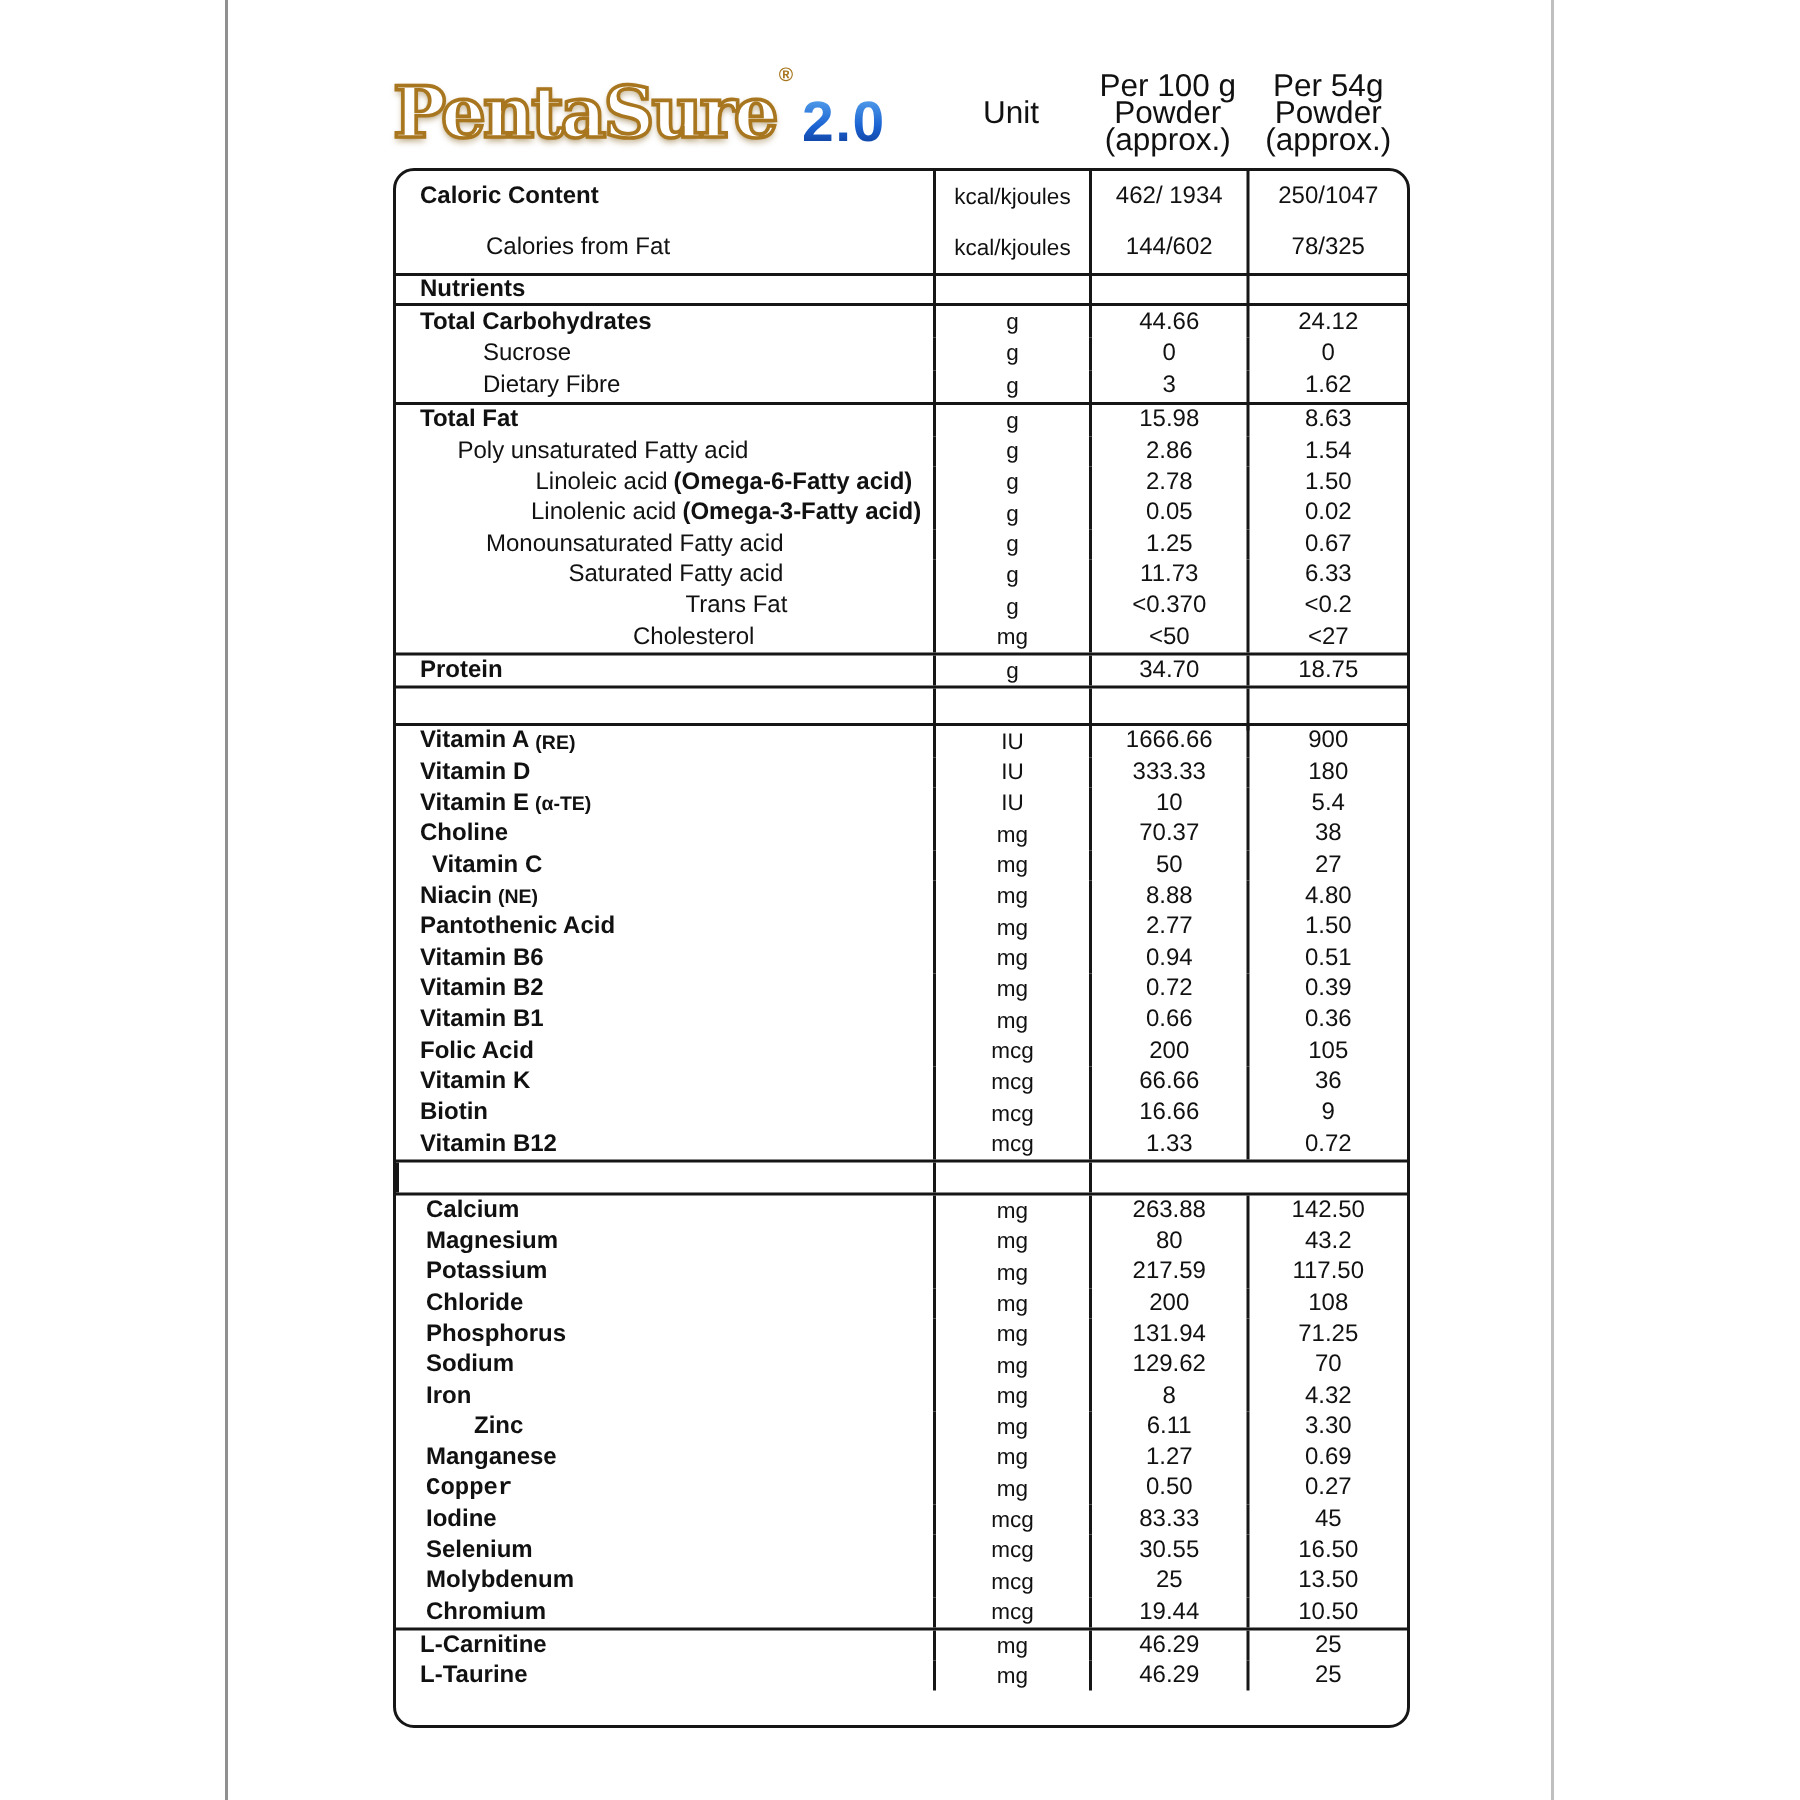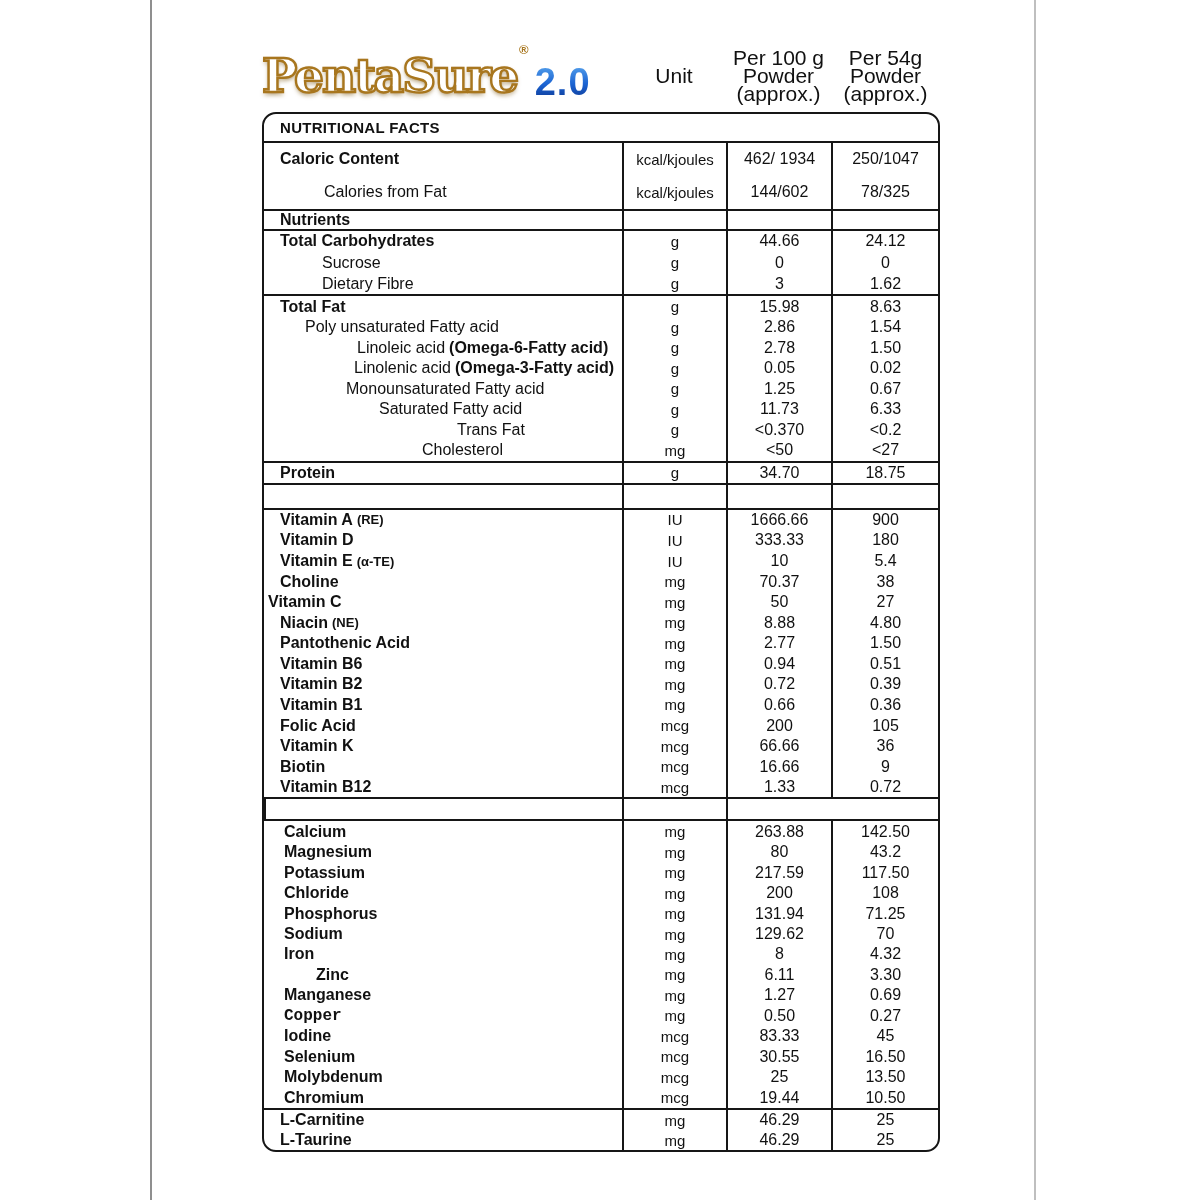--- a/index.html
+++ b/index.html
@@ -92,23 +92,20 @@
   <div class="col-head unit">Unit</div>
   <div class="col-head per100">Per 100 g
 Powder
 (approx.)</div>
   <div class="col-head per54">Per 54g
 Powder
 (approx.)</div>
 </div>
 
 <div class="ntable" id="ntable">
-    <div class="sec" data-sec="title">
-      <div class="title-label">NUTRITIONAL FACTS</div>
-    </div>
     <div class="sec" data-sec="caloric">
       <div class="trow">
         <div class="c-label bold" style="padding-left: 16px;">
           <span>Caloric Content</span>
         </div>
         <div class="c-unit">kcal/kjoules</div>
         <div class="c-val">462/ 1934</div>
         <div class="c-val">250/1047</div>
       </div>
       <div class="trow">
@@ -185,21 +182,21 @@
       <div class="trow">
         <div class="c-label" style="padding-left: 90px;">
           <span>Linolenic acid</span>
           <span class="tail b">(Omega-3-Fatty acid)</span>
         </div>
         <div class="c-unit">g</div>
         <div class="c-val">0.05</div>
         <div class="c-val">0.02</div>
       </div>
       <div class="trow">
-        <div class="c-label" style="padding-left: 82px;">
+        <div class="c-label" style="padding-left: 60px;">
           <span>Monounsaturated Fatty acid</span>
         </div>
         <div class="c-unit">g</div>
         <div class="c-val">1.25</div>
         <div class="c-val">0.67</div>
       </div>
       <div class="trow">
         <div class="c-label" style="padding-left: 115px;">
           <span>Saturated Fatty acid</span>
         </div>
@@ -273,21 +270,21 @@
       </div>
       <div class="trow">
         <div class="c-label bold" style="padding-left: 16px;">
           <span>Choline</span>
         </div>
         <div class="c-unit">mg</div>
         <div class="c-val">70.37</div>
         <div class="c-val">38</div>
       </div>
       <div class="trow">
-        <div class="c-label bold" style="padding-left: 4px;">
+        <div class="c-label bold" style="padding-left: 24px;">
           <span>Vitamin C</span>
         </div>
         <div class="c-unit">mg</div>
         <div class="c-val">50</div>
         <div class="c-val">27</div>
       </div>
       <div class="trow">
         <div class="c-label bold" style="padding-left: 16px;">
           <span>Niacin</span>
           <span class="tail s">(NE)</span>

